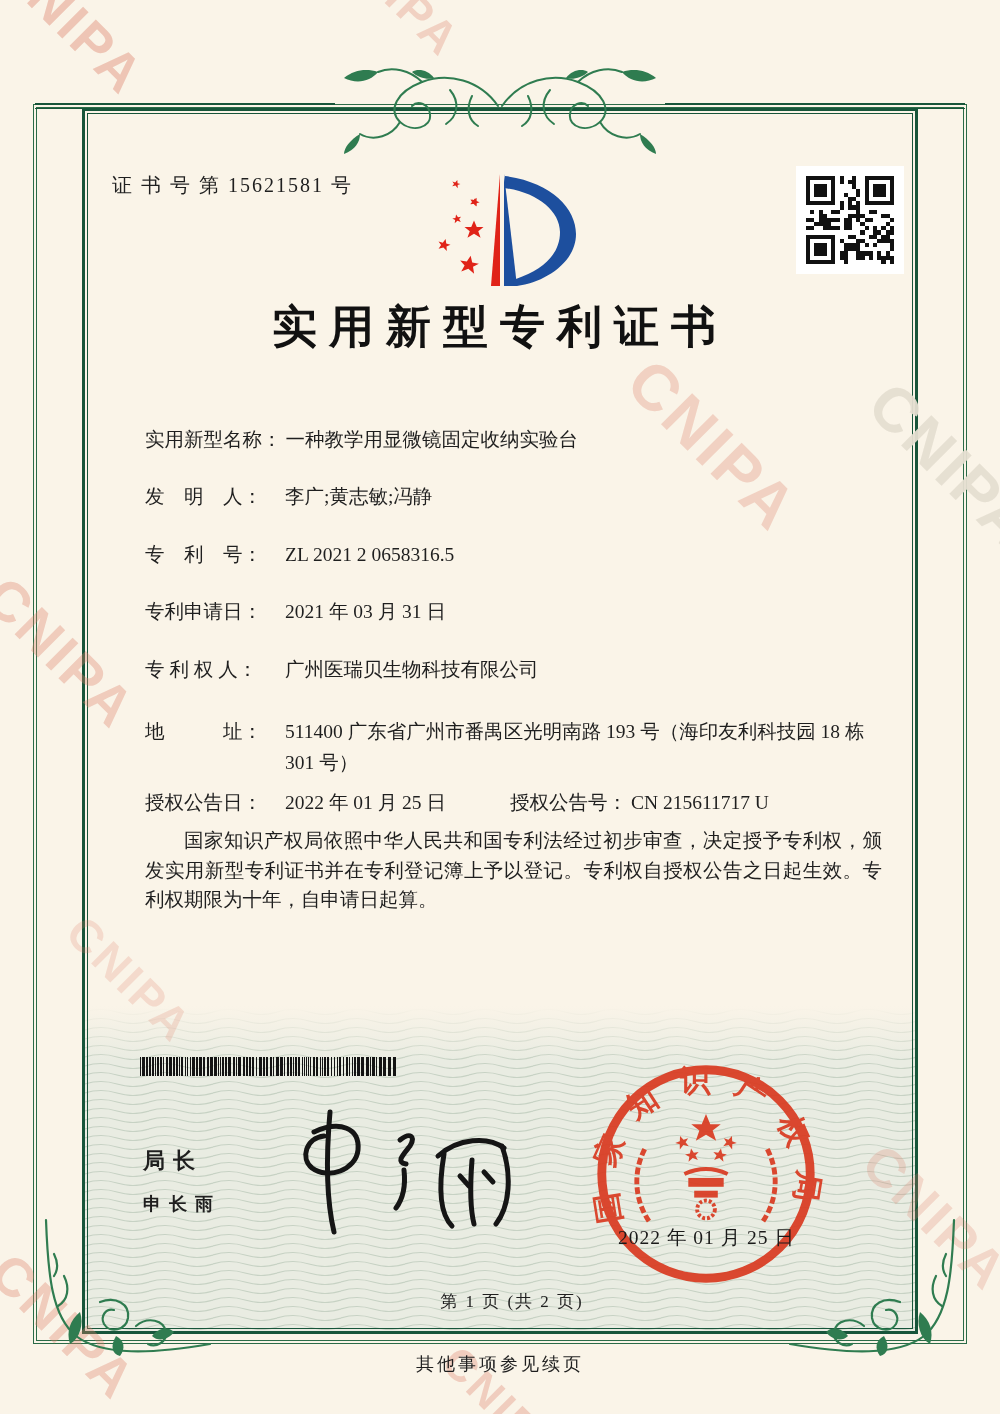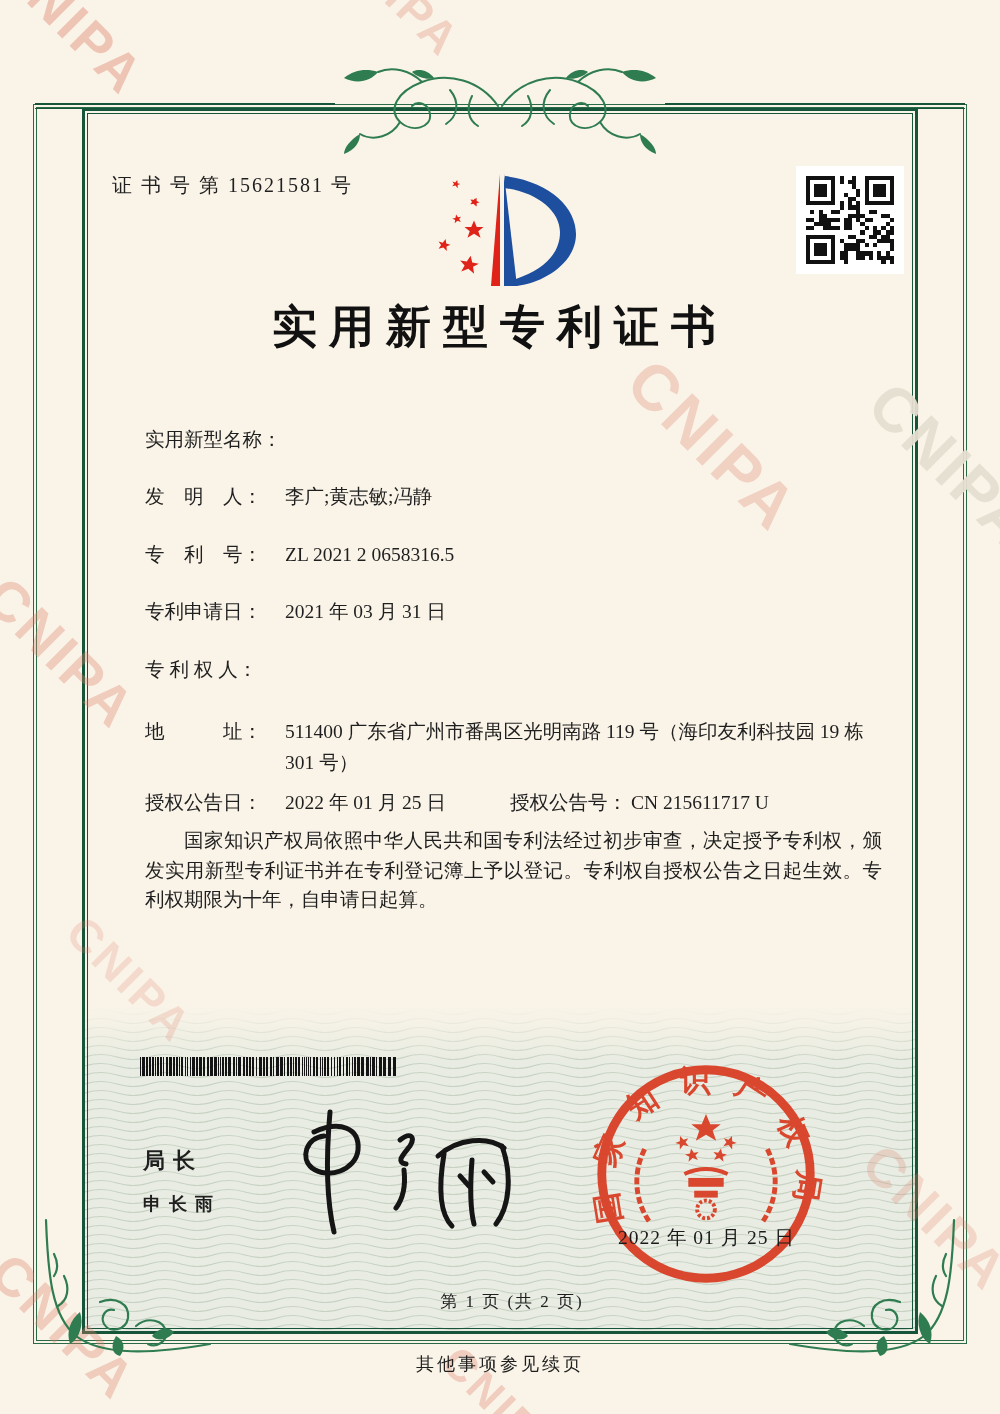--- a/index.html
+++ b/index.html
@@ -287,39 +287,41 @@
   </g>
   <path d="M82,8 L73,120 L82,120 Z" fill="#e02318"></path>
   <path d="M86,8 L86,120 L99,120 Z" fill="#1d4f9e"></path>
   <path d="M87,10 C133,16 158,42 158,68 C158,96 128,116 99,120 C95,120 94,115 98,113 C126,103 142,88 142,66 C142,45 119,26 86,22 Z" fill="#1d4f9e"></path>
 </svg>
 
 <div class="title">实用新型专利证书</div>
 
 <div class="row" style="top:424px">
   <span class="lbl">实用新型名称：</span>
+  <span class="val">一种教学用显微镜固定收纳实验台</span>
 </div>
 <div class="row" style="top:481px">
   <span class="lbl">发　明　人：</span>
   <span class="val">李广;黄志敏;冯静</span>
 </div>
 <div class="row" style="top:539px">
   <span class="lbl">专　利　号：</span>
   <span class="val">ZL 2021 2 0658316.5</span>
 </div>
 <div class="row" style="top:596px">
   <span class="lbl">专利申请日：</span>
   <span class="val">2021 年 03 月 31 日</span>
 </div>
 <div class="row" style="top:654px">
   <span class="lbl">专 利 权 人：</span>
+  <span class="val">广州医瑞贝生物科技有限公司</span>
 </div>
 <div class="row" style="top:716px">
   <span class="lbl">地　　　址：</span>
-  <span class="val address">511400 广东省广州市番禺区光明南路 119 号（海印友利科技园 19 栋 301 号）</span>
+  <span class="val address">511400 广东省广州市番禺区光明南路 193 号（海印友利科技园 18 栋 301 号）</span>
 </div>
 <div class="row" style="top:787px">
   <span class="lbl">授权公告日：</span>
   <span class="val">2022 年 01 月 25 日</span>
   <span class="pair2">
     <span class="lbl" style="min-width:auto">授权公告号：</span>
     <span class="val">CN 215611717 U</span>
   </span>
 </div>
 

